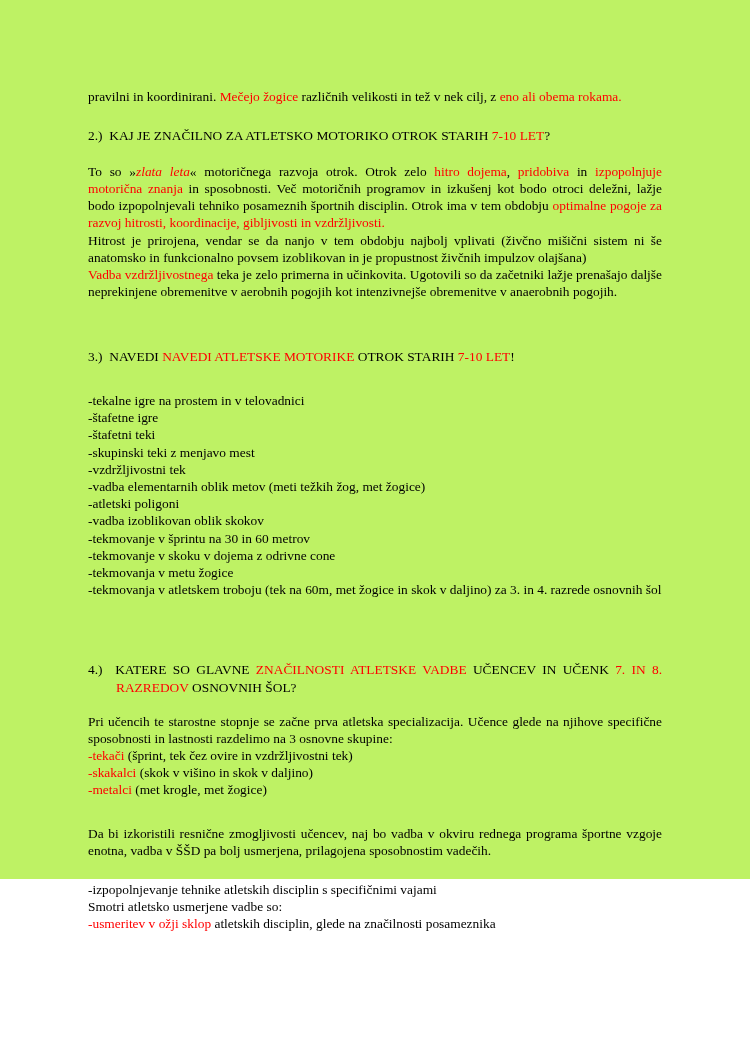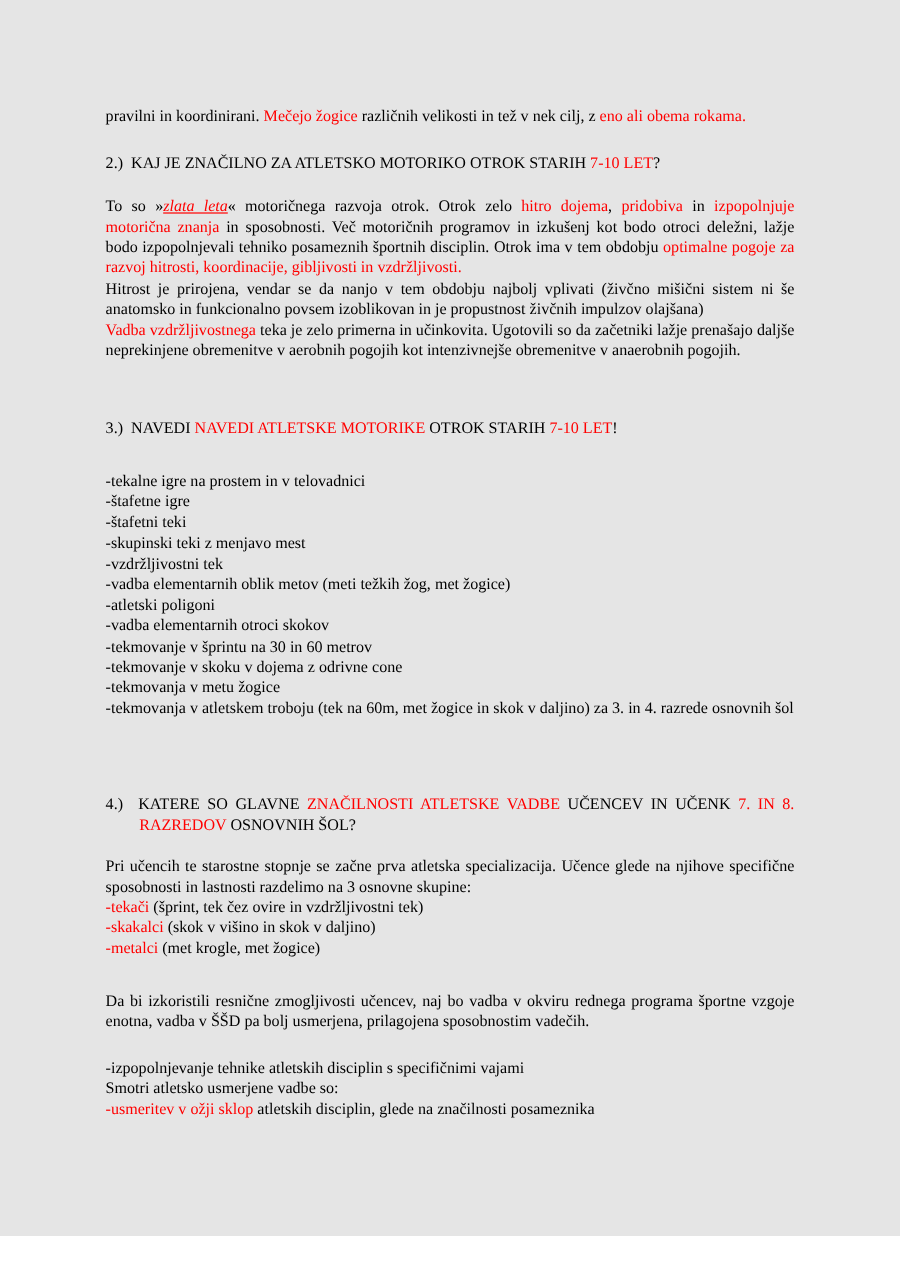--- a/index.html
+++ b/index.html
@@ -10,22 +10,22 @@
   body {
     width: 750px;
     height: 1061px;
     font-family: "Liberation Serif", "DejaVu Serif", serif;
     color: #000000;
     -webkit-font-smoothing: antialiased;
   }
   #page {
     position: relative;
     width: 750px;
-    height: 1030px;
-    background: #e5e5e5;
+    height: 879px;
+    background: #bef264;
     box-sizing: border-box;
     padding: 88px 88px 0 88px;
   }
   .doc {
     width: 574px;
   }
 
   
   .para {
     font-size: 13.4px;
@@ -58,21 +58,21 @@
     line-height: 17.2px;
     text-align: left;
     margin: 0;
   }
   .list .li {
     white-space: normal;
   }
 
   
   .red  { color: #ff0000; }
-  .ital { font-style: italic; text-decoration: underline; }
+  .ital { font-style: italic; }
   .sp-16 { height: 16px; }
   .sp-18 { height: 18px; }
   .sp-22 { height: 22px; }
   .sp-26 { height: 26px; }
   .sp-48 { height: 48px; }
 </style>
 </head>
 <body>
 
 <div id="page">
@@ -99,21 +99,21 @@
     <div class="sp-26"></div>
 
     <div class="list">
       <div class="li">-tekalne igre na prostem in v telovadnici</div>
       <div class="li">-štafetne igre</div>
       <div class="li">-štafetni teki</div>
       <div class="li">-skupinski teki z menjavo mest</div>
       <div class="li">-vzdržljivostni tek</div>
       <div class="li">-vadba elementarnih oblik metov (meti težkih žog, met žogice)</div>
       <div class="li">-atletski poligoni</div>
-      <div class="li">-vadba elementarnih otroci skokov</div>
+      <div class="li">-vadba izoblikovan oblik skokov</div>
       <div class="li">-tekmovanje v šprintu na 30 in 60 metrov</div>
       <div class="li">-tekmovanje v skoku v dojema z odrivne cone</div>
       <div class="li">-tekmovanja v metu žogice</div>
       <div class="li">-tekmovanja v atletskem troboju (tek na 60m, met žogice in skok v daljino) za 3. in 4. razrede osnovnih šol</div>
     </div>
 
     <div class="sp-22"></div>
 
     <p class="q-head hang2"><span>4.)</span>&nbsp; <span>KATERE SO GLAVNE </span><span class="red">ZNAČILNOSTI ATLETSKE VADBE</span><span> UČENCEV IN UČENK </span><span class="red">7. IN 8. RAZREDOV</span><span> OSNOVNIH ŠOL?</span></p>
 

